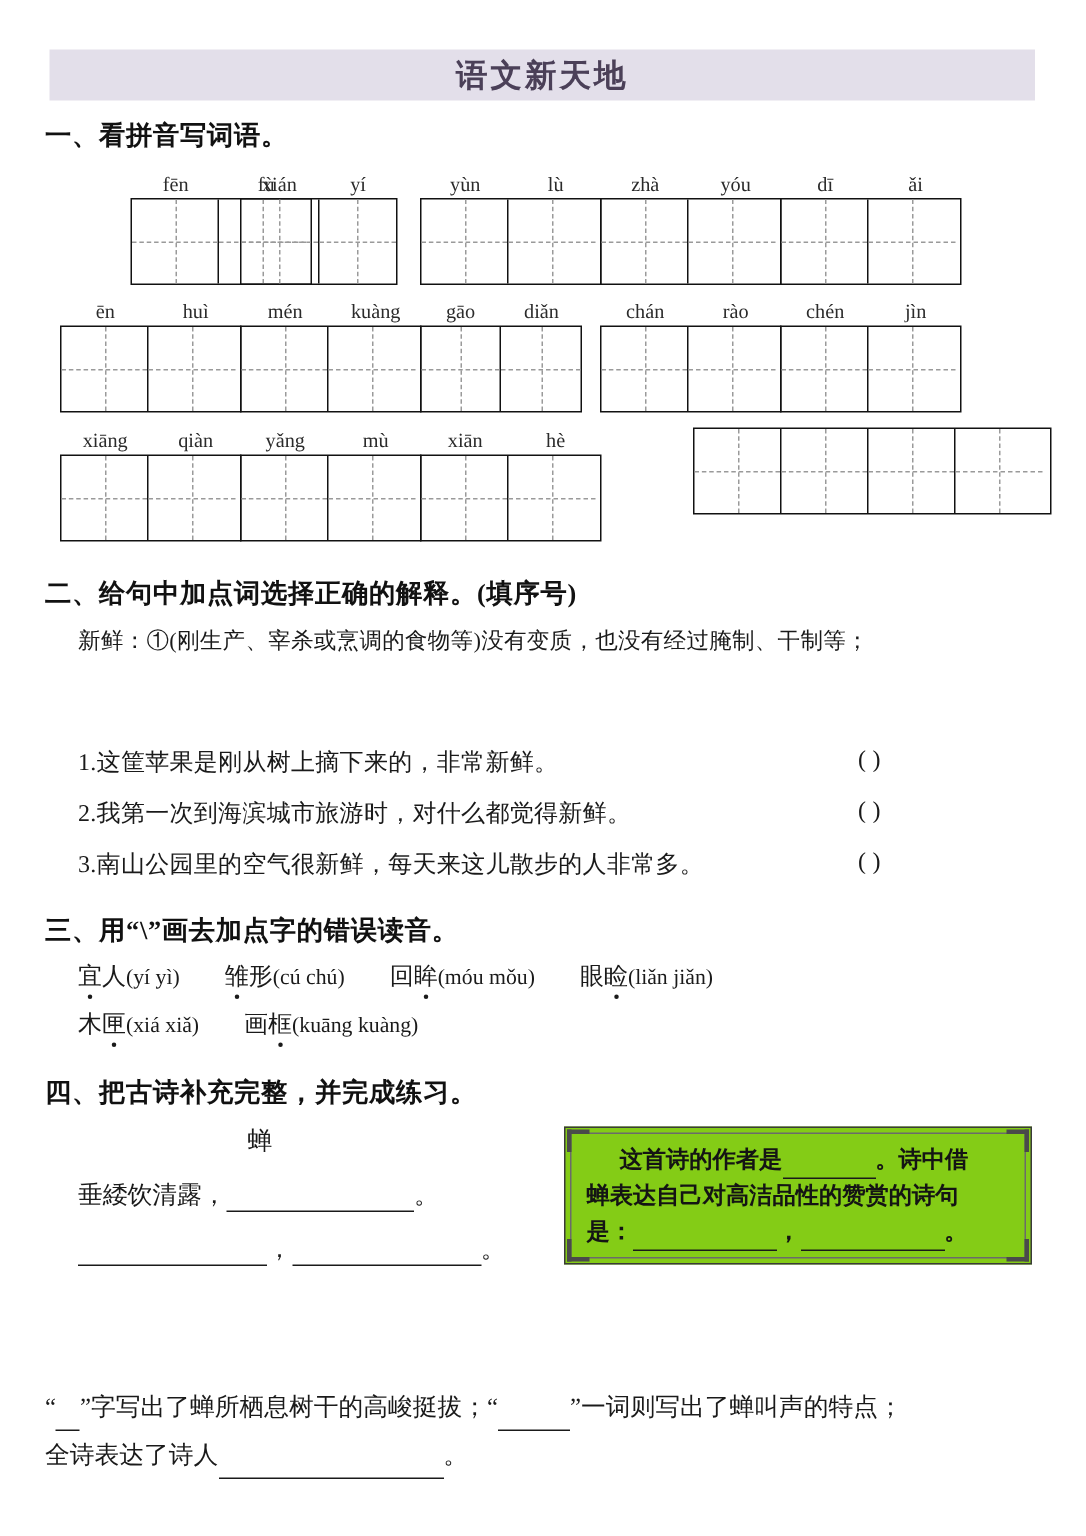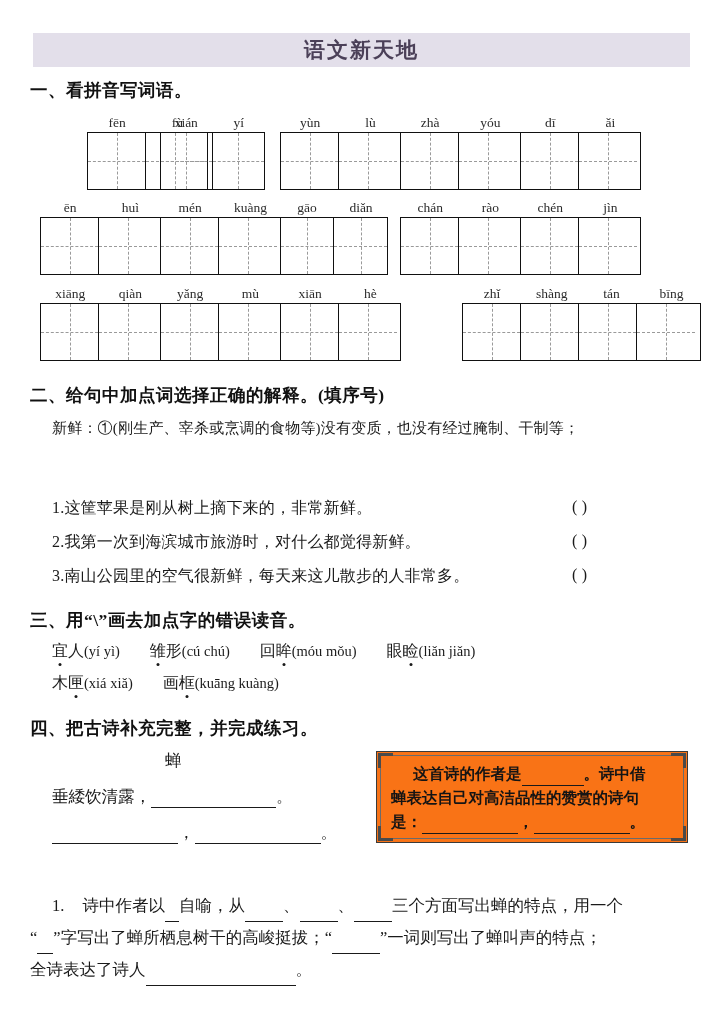--- a/index.html
+++ b/index.html
@@ -183,21 +183,21 @@
 
   
   .fancy-box {
     position: absolute;
     left: 376px;
     top: 751px;
     width: 312px;
     height: 92px;
     border: 1.4px solid #3a3a3a;
     box-sizing: border-box;
-    background: #f97316;
+    background: #84cc16;
   }
   .fancy-inner {
     position: absolute;
     left: 3px; top: 3px; right: 3px; bottom: 3px;
     border: 1px solid #6b6b6b;
     box-sizing: border-box;
   }
   .corner {
     position: absolute;
     width: 12px;
@@ -370,26 +370,20 @@
           <div class="pinyin-line">
             <span class="pinyin">xiān</span>
             <span class="pinyin">hè</span>
           </div>
           <div class="cells">
             <div class="cell"></div>
             <div class="cell"></div>
           </div>
         </div>
         <div class="word-group" style="left: 462px; width: 239.4px;">
-          <div class="pinyin-line">
-            <span class="pinyin">zhǐ</span>
-            <span class="pinyin">shàng</span>
-            <span class="pinyin">tán</span>
-            <span class="pinyin">bīng</span>
-          </div>
           <div class="cells">
             <div class="cell"></div>
             <div class="cell"></div>
             <div class="cell"></div>
             <div class="cell"></div>
           </div>
         </div>
       </div>
     </div>
 
@@ -435,24 +429,20 @@
     <div class="corner tr"></div>
     <div class="corner bl"></div>
     <div class="corner br"></div>
     <div class="box-text">
       <div class="indent"><span>这首诗的作者是</span><span class="blank" style="width:62px;"></span><span>。诗中借</span></div>
       <div>蝉表达自己对高洁品性的赞赏的诗句</div>
       <div><span>是：</span><span class="blank" style="width:96px;"></span><span>，</span><span class="blank" style="width:96px;"></span><span>。</span></div>
     </div>
   </div>
 
-  <div class="final-p" style="left:52px; top:890px;">
-    <span>1.</span>
-    <span style="display:inline-block;width:14px;"></span><span>诗中作者以</span><span class="blank" style="width:14px;"></span><span>自喻，从</span><span class="blank" style="width:38px;"></span><span>、</span><span class="blank" style="width:38px;"></span><span>、</span><span class="blank" style="width:38px;"></span><span>三个方面写出蝉的特点，用一个</span>
-  </div>
 
   <div class="final-p" style="left:30px; top:922px;">
     <span>“</span><span class="blank" style="width:16px;"></span><span>”字写出了蝉所栖息树干的高峻挺拔；“</span><span class="blank" style="width:48px;"></span><span>”一词则写出了蝉叫声的特点；</span>
   </div>
 
   <div class="final-p" style="left:30px; top:954px;">
     <span>全诗表达了诗人</span><span class="blank" style="width:150px;"></span><span>。</span>
   </div>
 
 </div>

